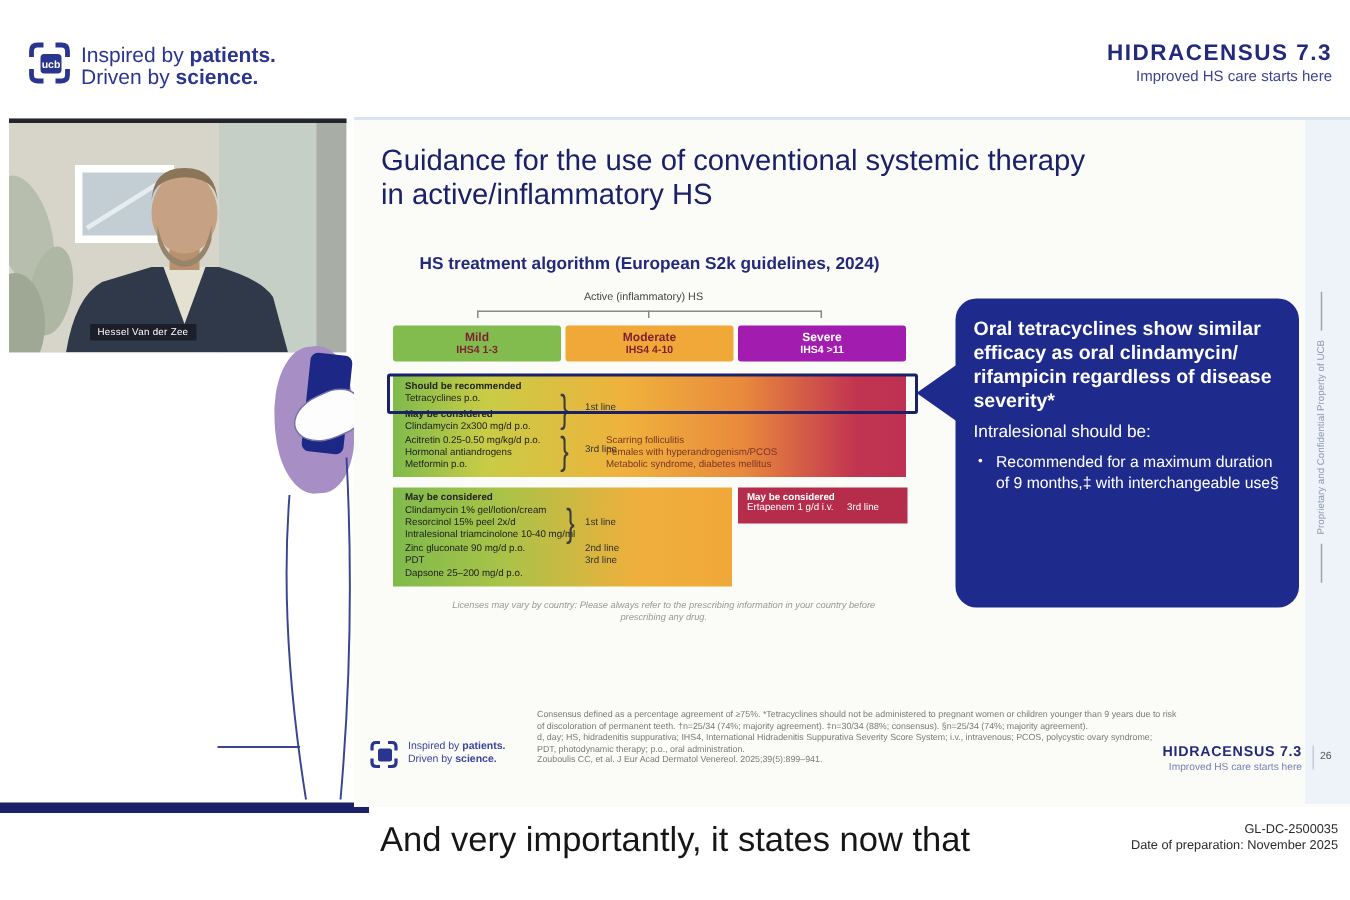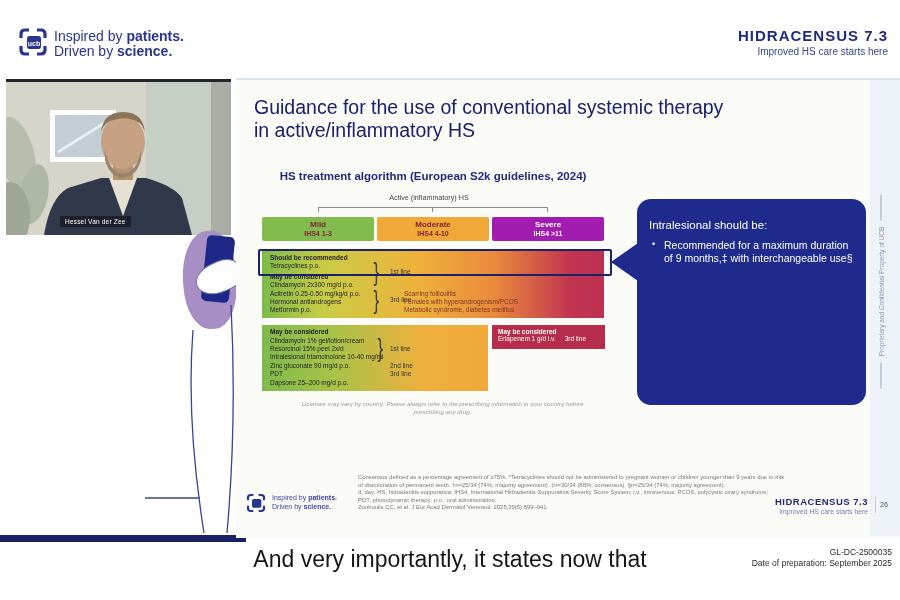--- a/index.html
+++ b/index.html
@@ -205,20 +205,21 @@
 
   <div class="abs band band3">
     <div style="font-weight:bold;">May be considered</div>
     <div><span>Ertapenem 1 g/d i.v.</span><span style="margin-left:9px;">3rd line</span></div>
   </div>
 
   <div class="abs license-note">Licenses may vary by country: Please always refer to the prescribing information in your country before prescribing any drug.</div>
 
   <div class="abs callout-arrow"></div>
   <div class="abs callout">
+    <div class="callout-h">Oral tetracyclines show similar efficacy as oral clindamycin/ rifampicin regardless of disease severity*</div>
     <div class="callout-sub">Intralesional should be:</div>
     <div class="callout-bullet">Recommended for a maximum duration of 9 months,‡ with interchangeable use§</div>
   </div>
 
   <div class="abs footnotes">
     <div>Consensus defined as a percentage agreement of ≥75%. *Tetracyclines should not be administered to pregnant women or children younger than 9 years due to risk</div>
     <div>of discoloration of permanent teeth. †n=25/34 (74%; majority agreement). ‡n=30/34 (88%; consensus). §n=25/34 (74%; majority agreement).</div>
     <div>d, day; HS, hidradenitis suppurativa; IHS4, International Hidradenitis Suppurativa Severity Score System; i.v., intravenous; PCOS, polycystic ovary syndrome;</div>
     <div>PDT, photodynamic therapy; p.o., oral administration.</div>
     <div>Zouboulis CC, et al. J Eur Acad Dermatol Venereol. 2025;39(5):899–941.</div>
@@ -240,16 +241,16 @@
     <div class="sf-tag">Improved HS care starts here</div>
   </div>
   <div class="abs pg-divider"></div>
   <div class="abs page-num">26</div>
   <div class="abs side-label">Proprietary and Confidential Property of UCB</div>
 
   <div class="abs caption-bar"></div>
   <div class="abs caption-text">And very importantly, it states now that</div>
   <div class="abs caption-right">
     <div>GL-DC-2500035</div>
-    <div>Date of preparation: September 2025</div>
+    <div>Date of preparation: November 2025</div>
   </div>
 
 </div>
 
 </body></html>

